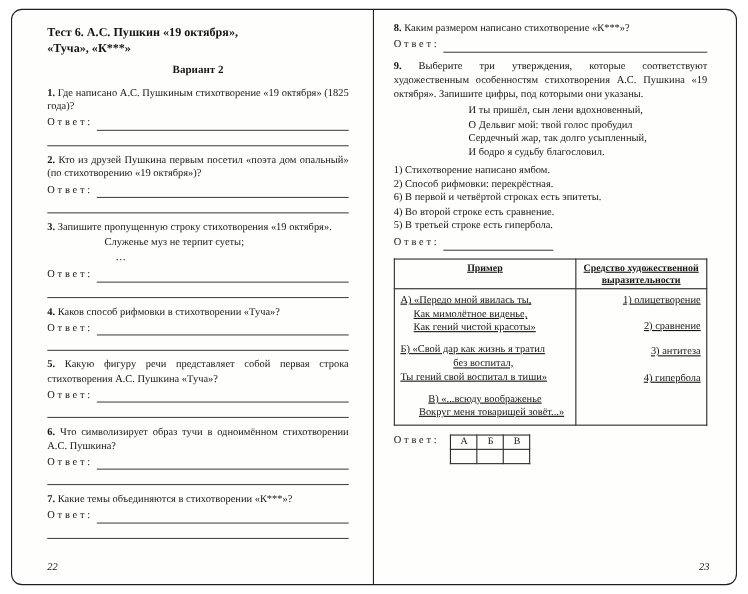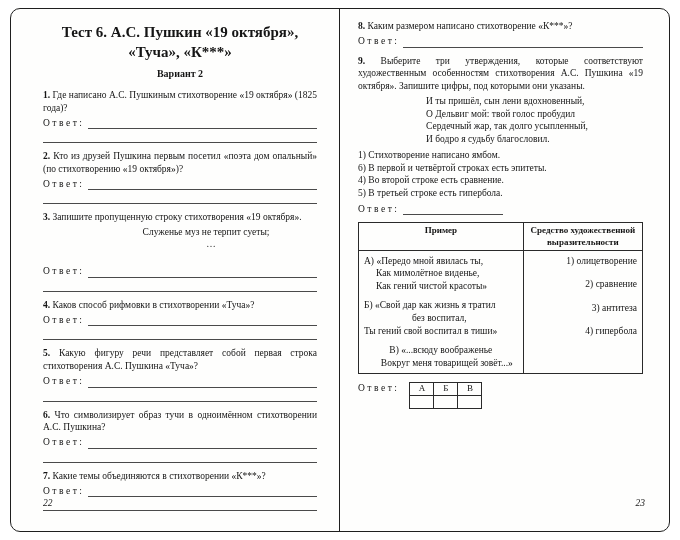--- a/index.html
+++ b/index.html
@@ -12,56 +12,56 @@
   }
   .sheet {
     position:absolute; left:10px; top:8px; right:10px; bottom:8px;
     border:1.5px solid #1f1f1f; border-radius:10px;
     background:#fefefd; display:flex;
   }
   .page { position:relative; width:50%; height:100%; font-size:9.5px; line-height:1.32; }
   .page-left  { border-right:1.5px solid #1f1f1f; padding:14px 22px 10px 32px; }
   .page-right { padding:11px 26px 10px 18px; }
 
-  .test-title { text-align:center; font-weight:bold; font-size:15px; line-height:1.3; }
+  .test-title { font-weight:bold; font-size:11px; line-height:1.3; }
   .variant    { text-align:center; font-weight:bold; font-size:10px; margin:5px 0 9px; }
 
   .q { margin-bottom:7px; }
   .qtext { text-align:justify; margin-bottom:2px; }
   .qnum { font-weight:bold; }
 
   .ans { display:flex; align-items:flex-end; height:13px; }
   .ans-label { letter-spacing:2.5px; white-space:nowrap; padding-right:4px; }
   .line { display:inline-block; border-bottom:1px solid #4a4a4a; height:12px; }
   .grow { flex:1; }
   .full { display:block; width:100%; height:13px; margin-top:1px; }
   .short-line { width:100px; }
 
-  .quote-block { margin:2px 0 14px 52px;text-align:center; }
+  .quote-block { margin:2px 0 3px 52px; }
   .quote-ellipsis { margin-left:10px; }
   .poem { margin:3px 0 4px 68px; }
   .opts { margin:1px 0 3px; }
 
   .match { border-collapse:collapse; width:100%; margin:4px 0 8px; }
-  .match th, .match td { border:1px solid #2a2a2a; vertical-align:top; }
+  .match th, .match td { border:1px solid #2a2a2a; vertical-align:top;text-decoration:underline; }
   .match th { font-weight:bold; text-align:center; font-size:9px; line-height:1.25; padding:2px 5px; }
   .match td { padding:4px 5px; }
   td.examples { width:58%; }
   .ex { margin-bottom:7px; }
   .ex:last-child { margin-bottom:0;text-align:center; }
   .ex .cont  { padding-left:12px; }
   .ex .cont2 { padding-left:48px; }
   .mean { margin-bottom:11px;text-align:right; }
   .mean:last-child { margin-bottom:0; }
 
   .ans-grid-row { display:flex; align-items:flex-start; }
   .ans-grid { border-collapse:collapse; margin-left:6px; }
   .ans-grid td { border:1px solid #2a2a2a; width:24px; height:13px; text-align:center; font-size:9px; padding:0; vertical-align:middle; }
 
-  .pagenum { position:absolute; bottom:21px; font-style:italic; font-size:9.5px; }
+  .pagenum { position:absolute; bottom:8px; font-style:italic; font-size:9.5px; }
   .page-left  .pagenum { left:32px; }
   .page-right .pagenum { right:24px; }
 </style>
 </head>
 <body>
 
 <div class="sheet">
 
   <div class="page page-left">
     <div class="test-title">
@@ -153,20 +153,21 @@
     <div class="q">
       <p class="qtext"><span class="qnum">9.</span> <span>Выберите три утверждения, которые соответствуют художественным особенностям стихотворения А.С. Пушкина «19 октября». Запишите цифры, под которыми они указаны.</span></p>
       <div class="poem">
         <div>И ты пришёл, сын лени вдохновенный,</div>
         <div>О Дельвиг мой: твой голос пробудил</div>
         <div>Сердечный жар, так долго усыпленный,</div>
         <div>И бодро я судьбу благословил.</div>
       </div>
       <div class="opts">
         <div>1) Стихотворение написано ямбом.</div>
+        <div>2) Способ рифмовки: перекрёстная.</div>
         <div>6) В первой и четвёртой строках есть эпитеты.</div>
         <div>4) Во второй строке есть сравнение.</div>
         <div>5) В третьей строке есть гипербола.</div>
       </div>
       <div class="ans">
         <span class="ans-label">Ответ:</span>
         <span class="line short-line"></span>
       </div>
     </div>
 

